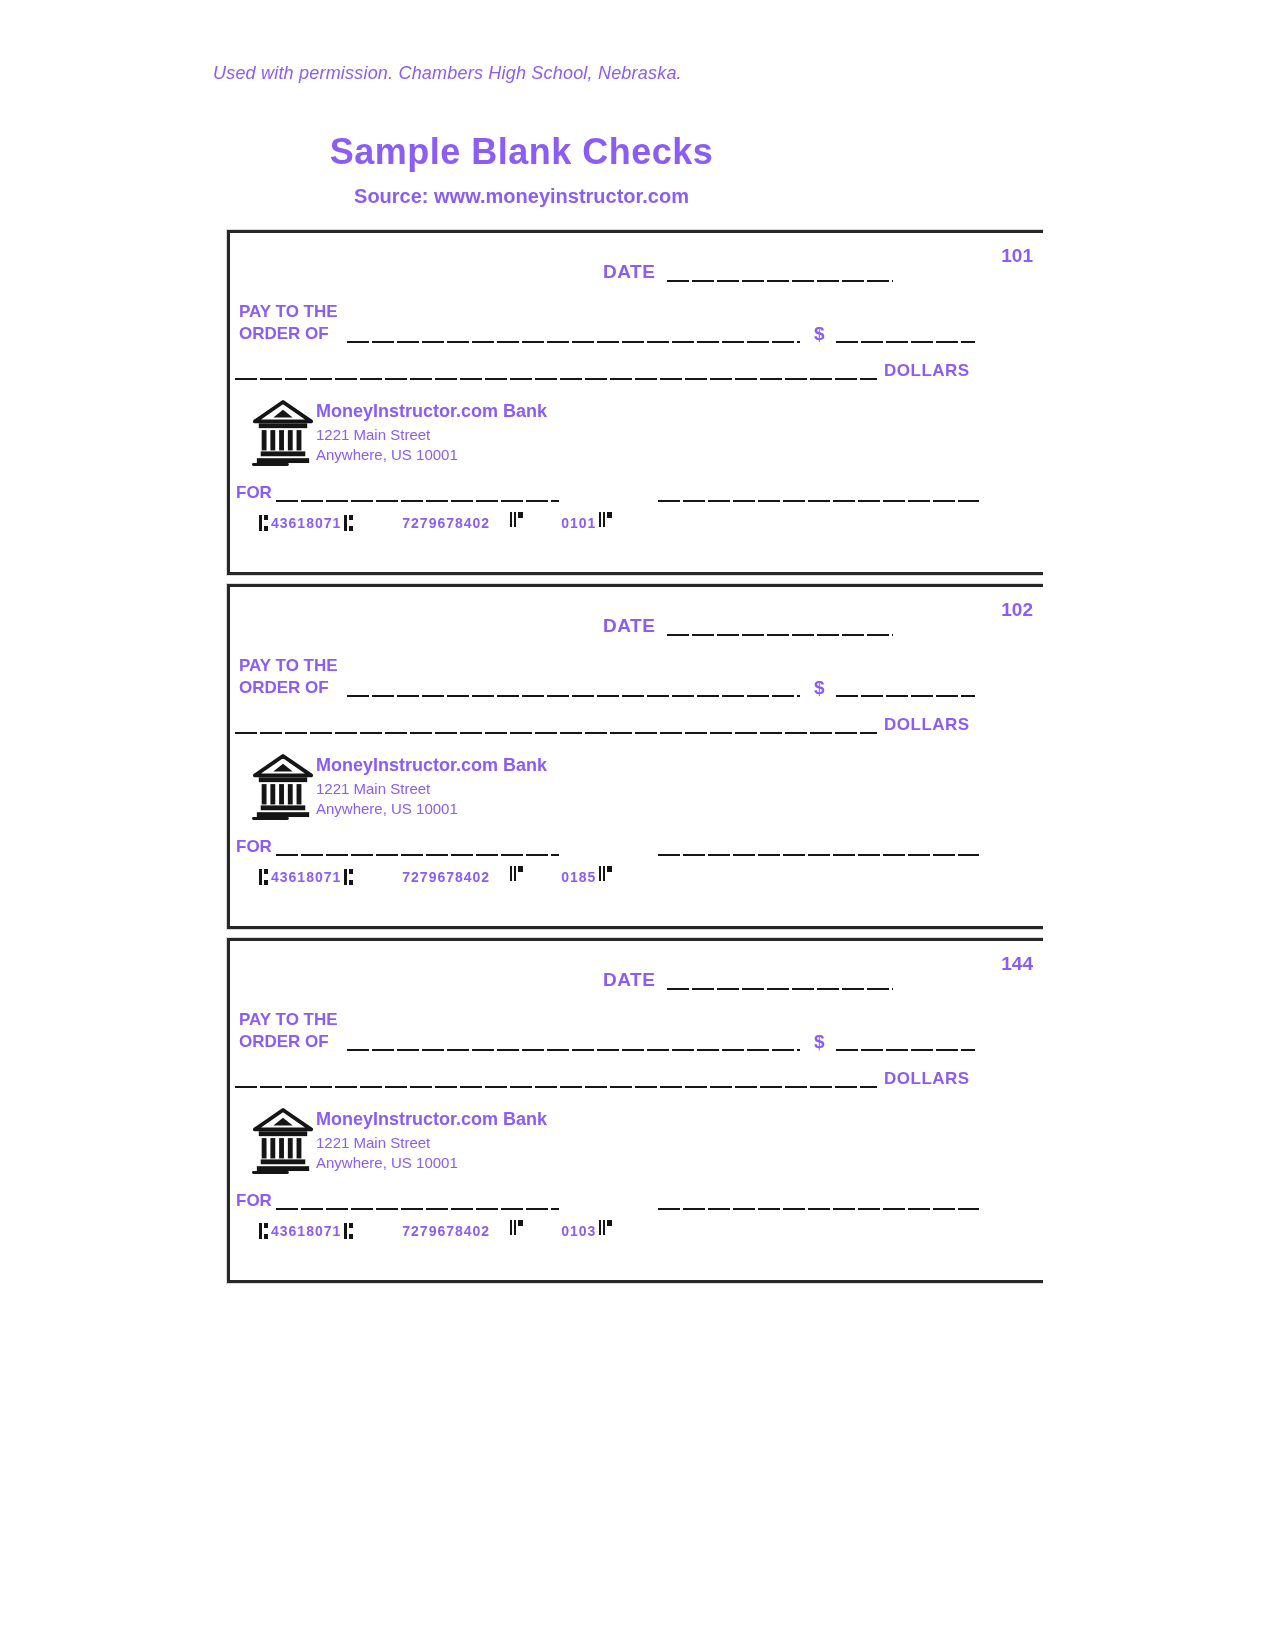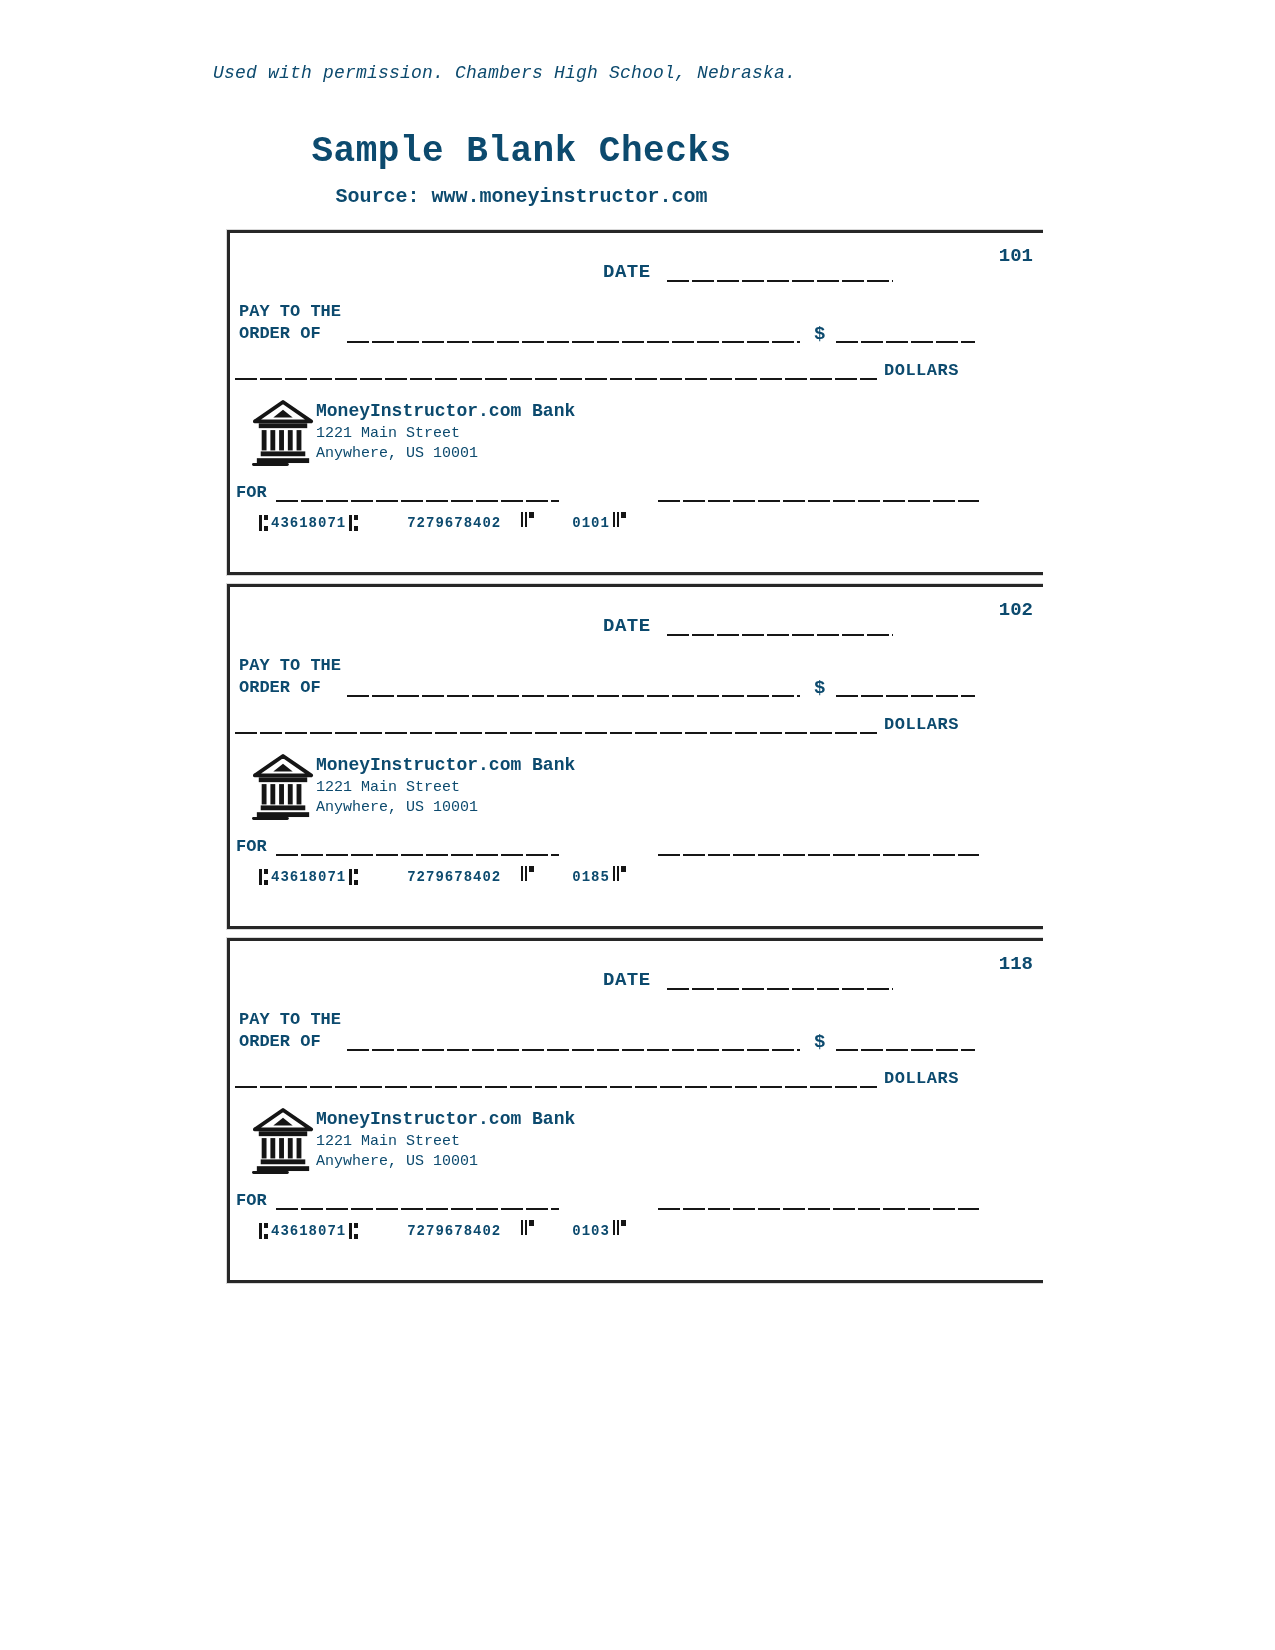--- a/index.html
+++ b/index.html
@@ -1,18 +1,18 @@
 <!DOCTYPE html>
 <html><head>
 <meta charset="utf-8">
 <style>
   html,body{margin:0;padding:0;background:#fff;}
   .page{
     position:relative;width:1043px;height:1650px;background:#fff;overflow:hidden;
-    font-family:Liberation Mono, monospace;color:#0c4a6e;
+    font-family:Liberation Sans, sans-serif;color:#8b5cf6;
   }
   .note{
     position:absolute;top:63px;left:213px;
     font-style:italic;font-size:18px;letter-spacing:.2px;
   }
   .title{
     position:absolute;top:131px;left:0;width:100%;text-align:center;
     font-weight:bold;font-size:36px;letter-spacing:.5px;
   }
   .subtitle{
@@ -214,21 +214,21 @@
           <span class="sym-onus">
               <i class="bar"></i>
               <i class="bar"></i>
               <b class="sq"></b>
             </span>
         </span>
       </div>
     </div>
 
     <div class="check">
-      <div class="check-number">118</div>
+      <div class="check-number">144</div>
       <div class="date-label">DATE</div>
       <div class="line date-line"></div>
       <div class="pay-to-the">PAY TO THE</div>
       <div class="order-of">ORDER OF</div>
       <div class="line payee-line"></div>
       <div class="dollar-sign">$</div>
       <div class="line amount-line"></div>
       <div class="line words-line"></div>
       <div class="dollars-label">DOLLARS</div>
       <div class="bank-logo">

